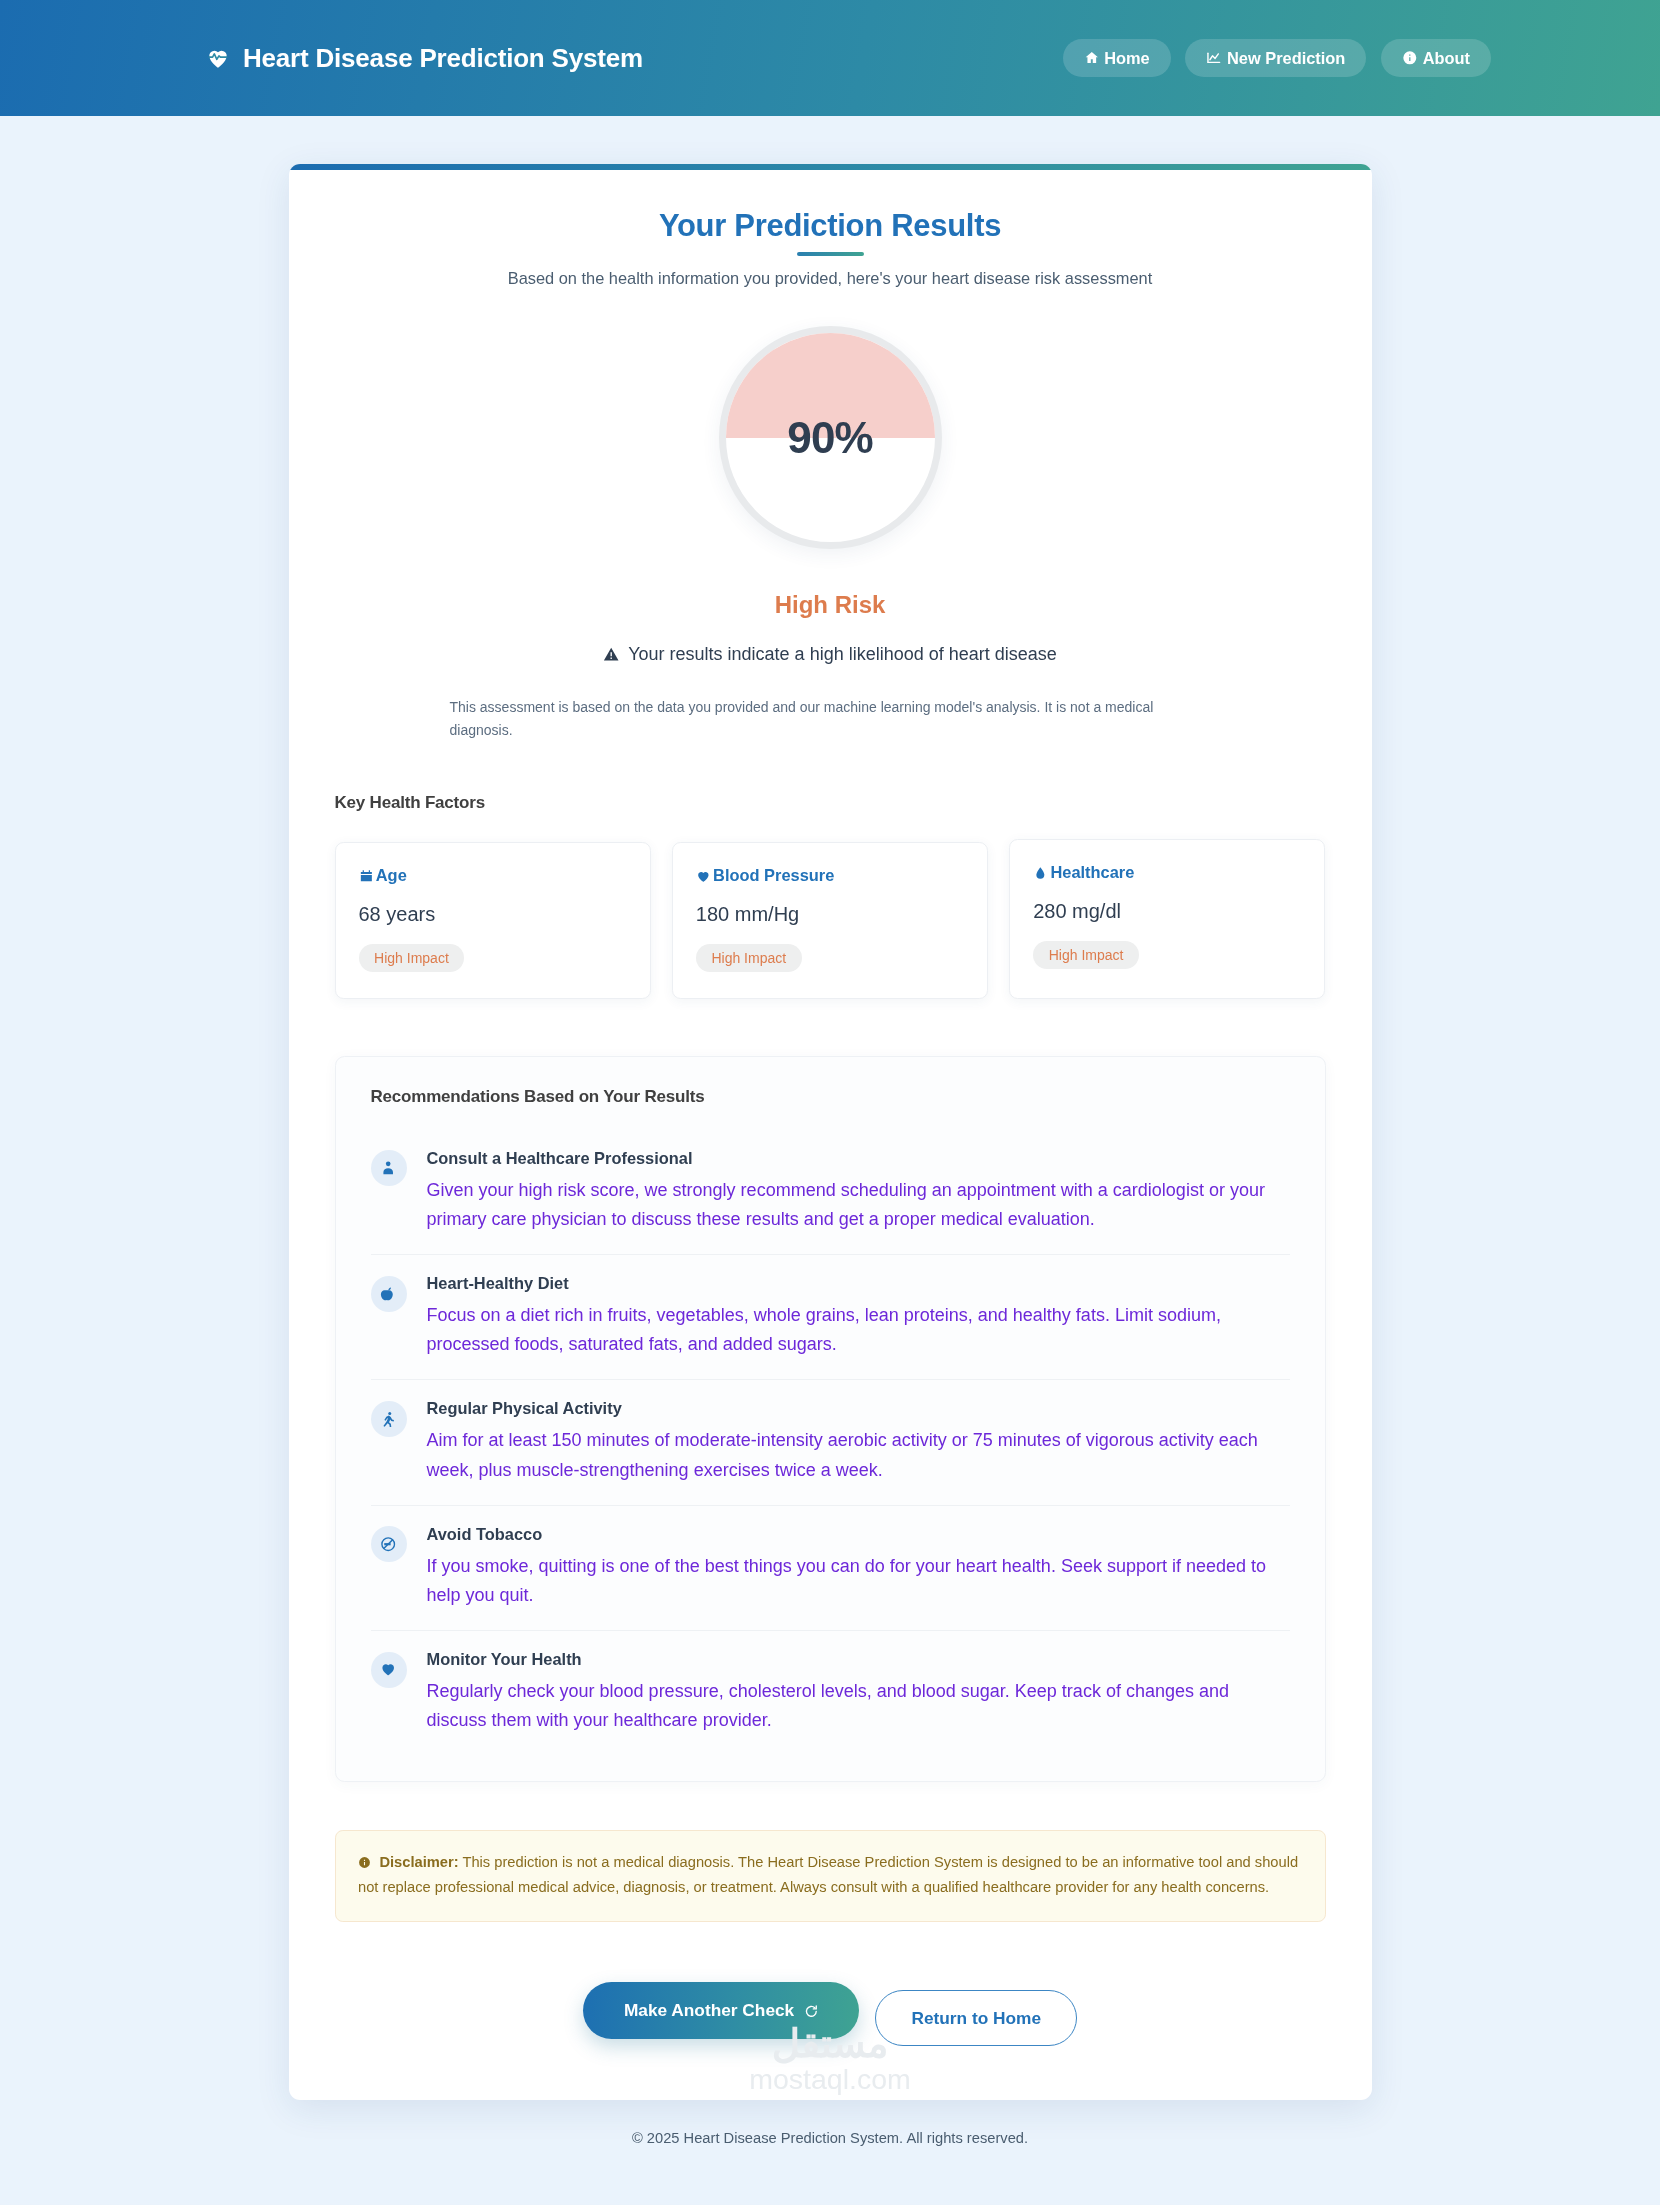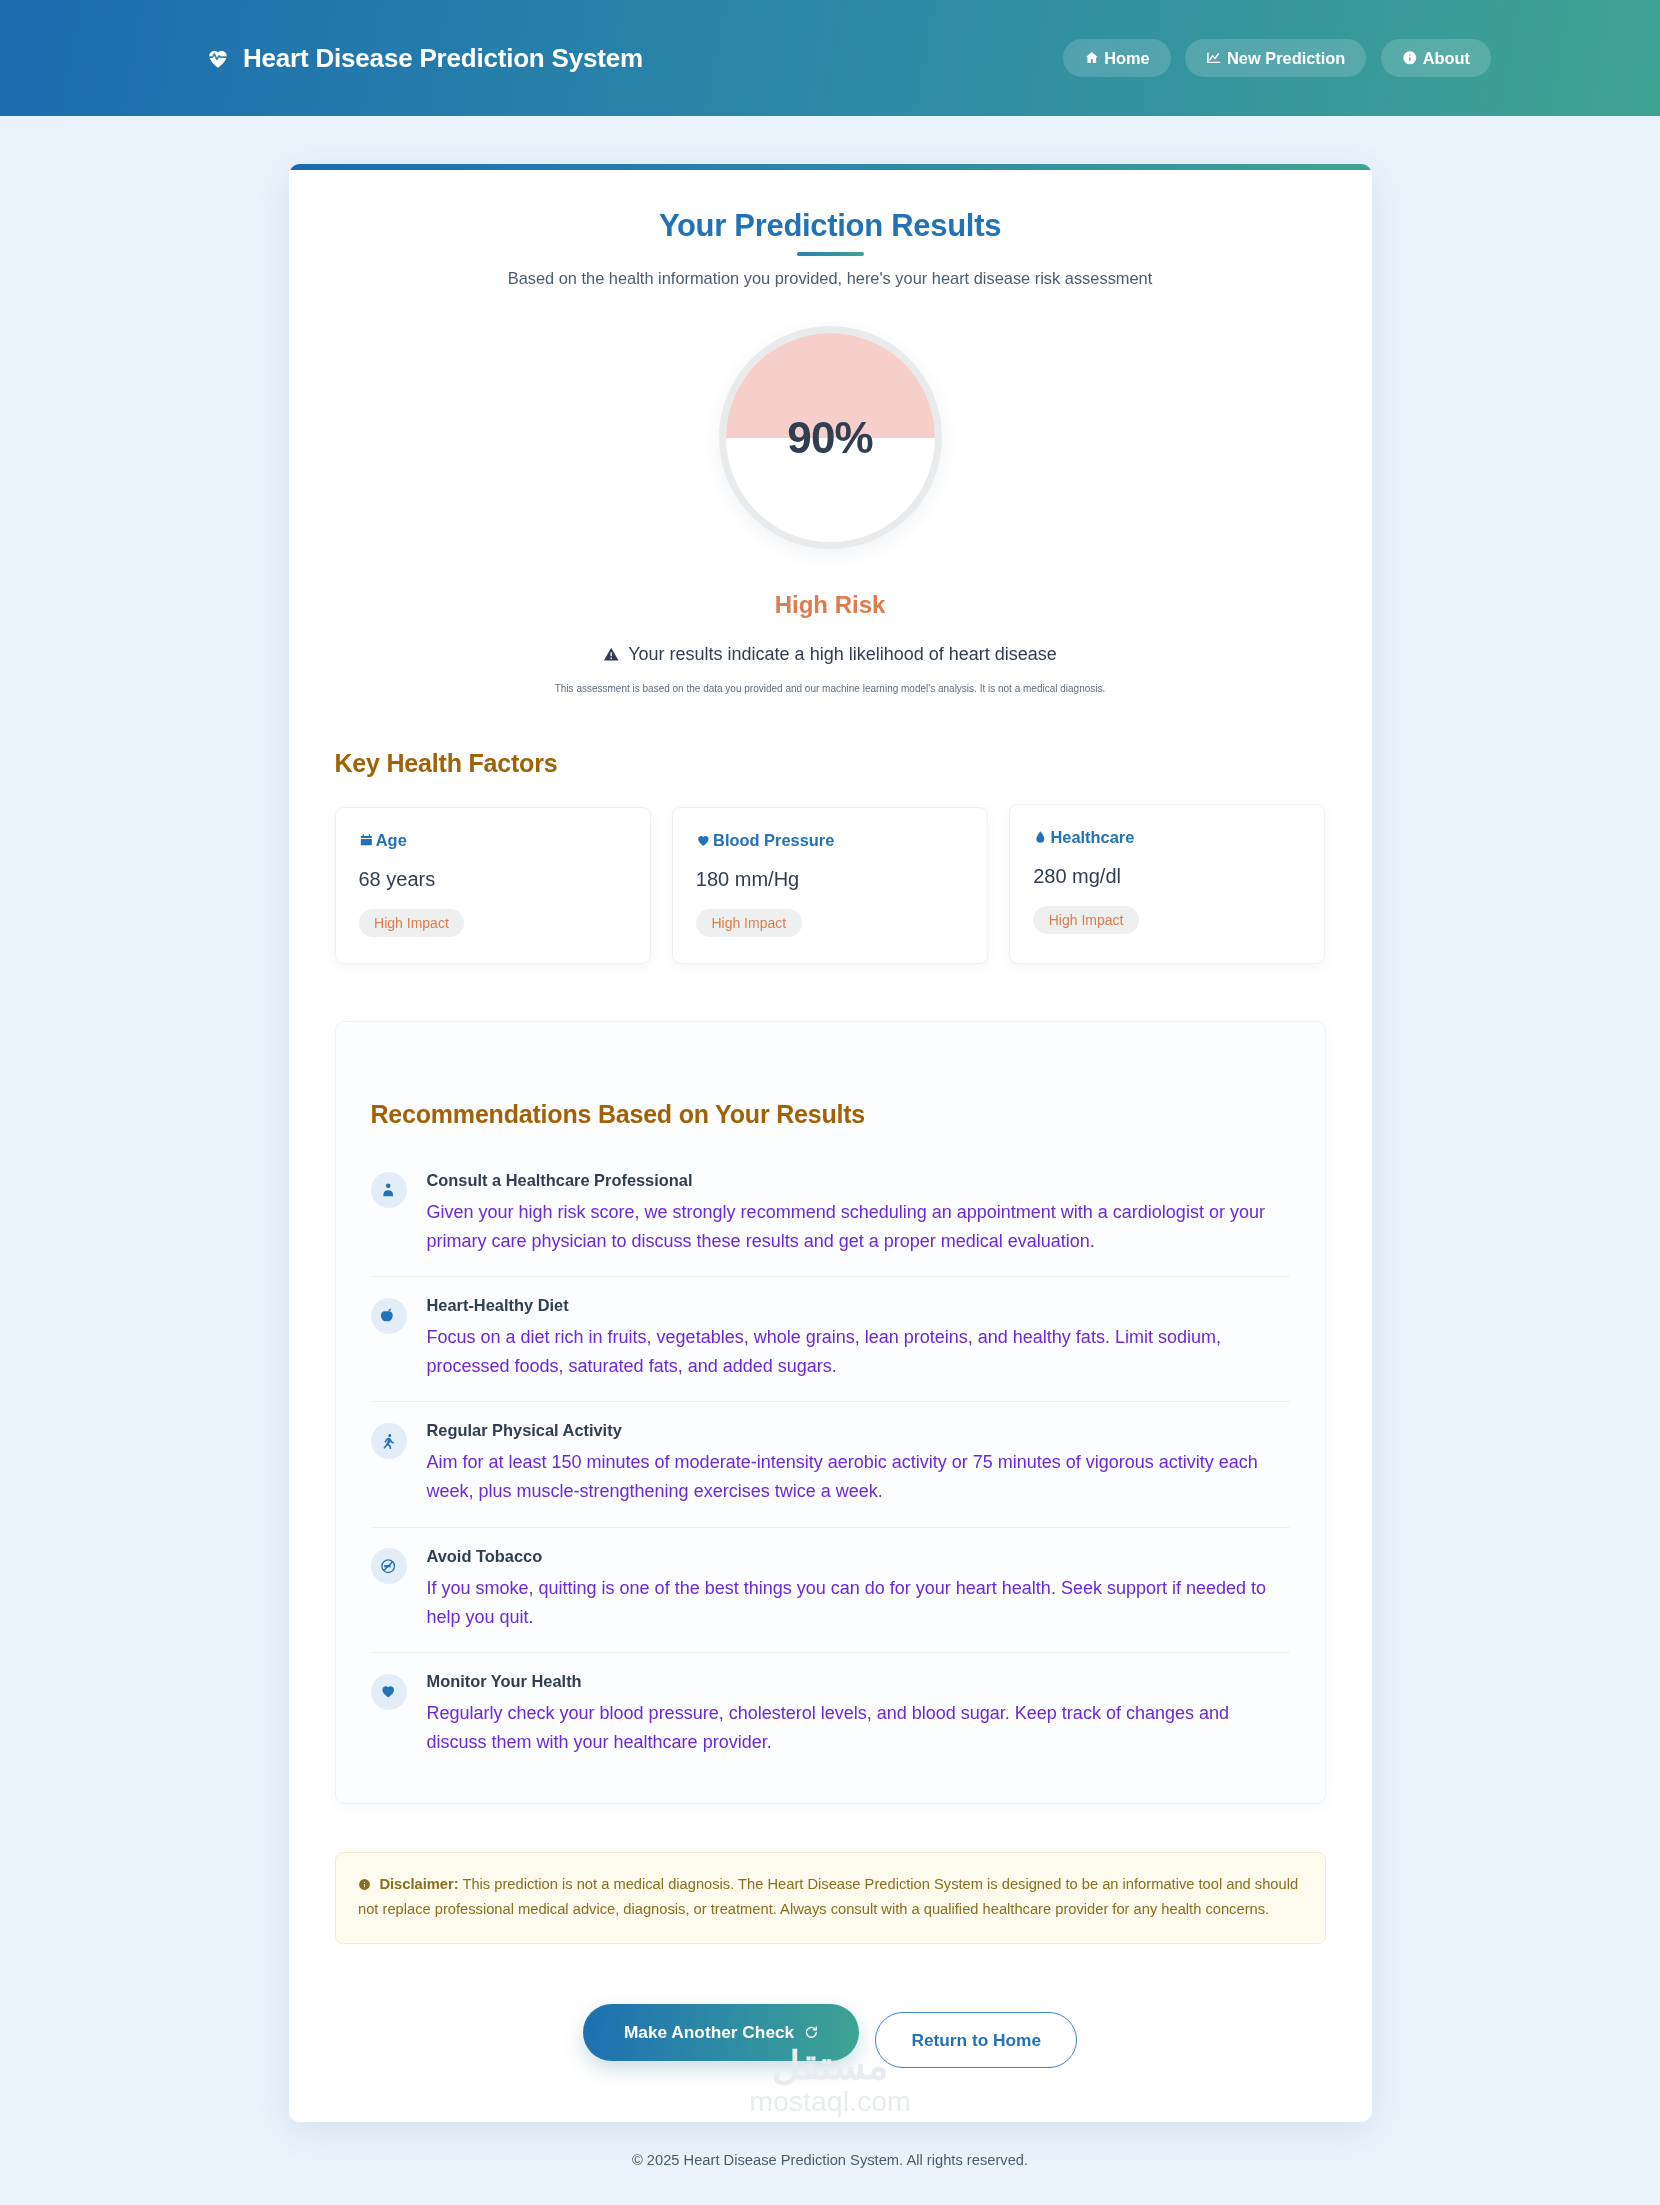--- a/index.html
+++ b/index.html
@@ -99,27 +99,27 @@
   .risk-label {
     text-align:center; font-size:24px; font-weight:bold; color:#dd7c4d;
     margin-top:42px;
   }
   .risk-message {
     text-align:center; font-size:18px; color:#2f3e51; margin-top:25px;
     display:flex; align-items:center; justify-content:center; gap:8.6px;
   }
   .risk-message svg { width:16.4px; height:16.4px; display:block; }
   .assessment-note {
-    max-width:761px; margin:16px auto 0 auto;
-    text-align:center; font-size:10px; line-height:1.62; color:#5c6d80;
+    max-width:761px; margin:31px auto 0 auto;
+    font-size:14px; line-height:1.62; color:#5c6d80;
   }
 
   
   h2.section-title {
-    font-size:25px; color:#a16207; font-weight:bold; letter-spacing:-0.2px;margin-top:48px;
+    font-size:17px; color:#404040; font-weight:bold; letter-spacing:-0.2px;
   }
   .kf-head { margin-top:52px; }
   .factors { display:flex; gap:21px; margin-top:29px; align-items:flex-end; }
   .factor-card {
     flex:1;
     background:#ffffff;
     border:0.9px solid #eceff3;
     border-radius:8.6px;
     box-shadow:0 2.6px 12px rgba(40,70,110,0.055);
     padding:23px 23px 26px 23px;

